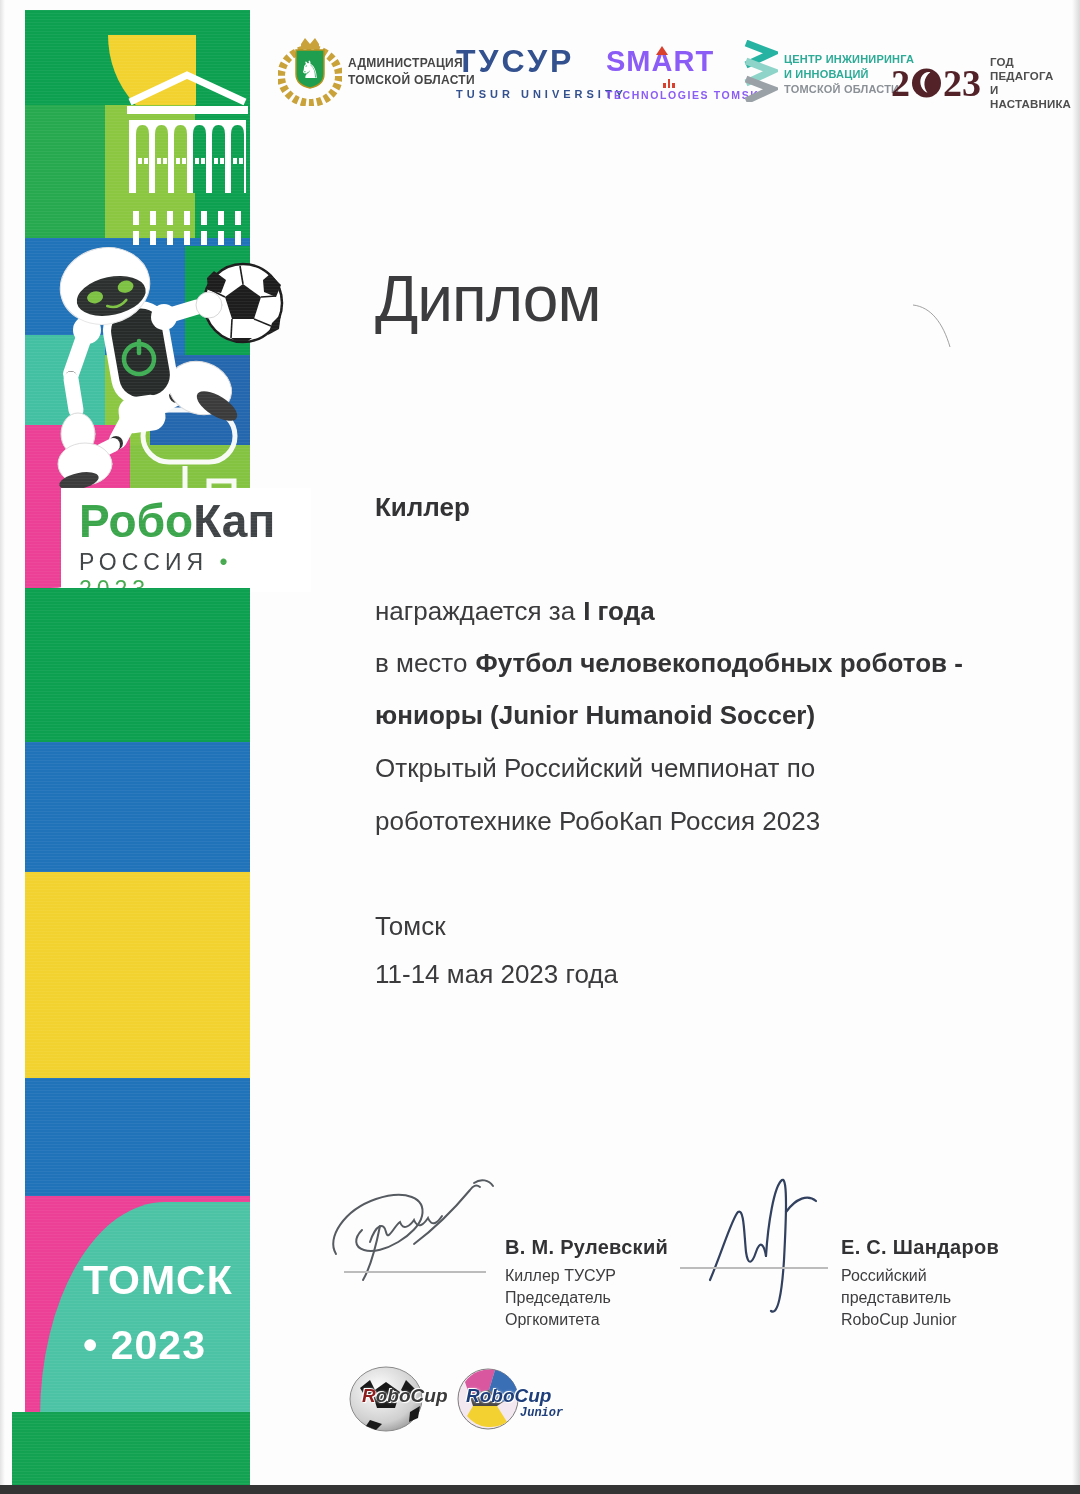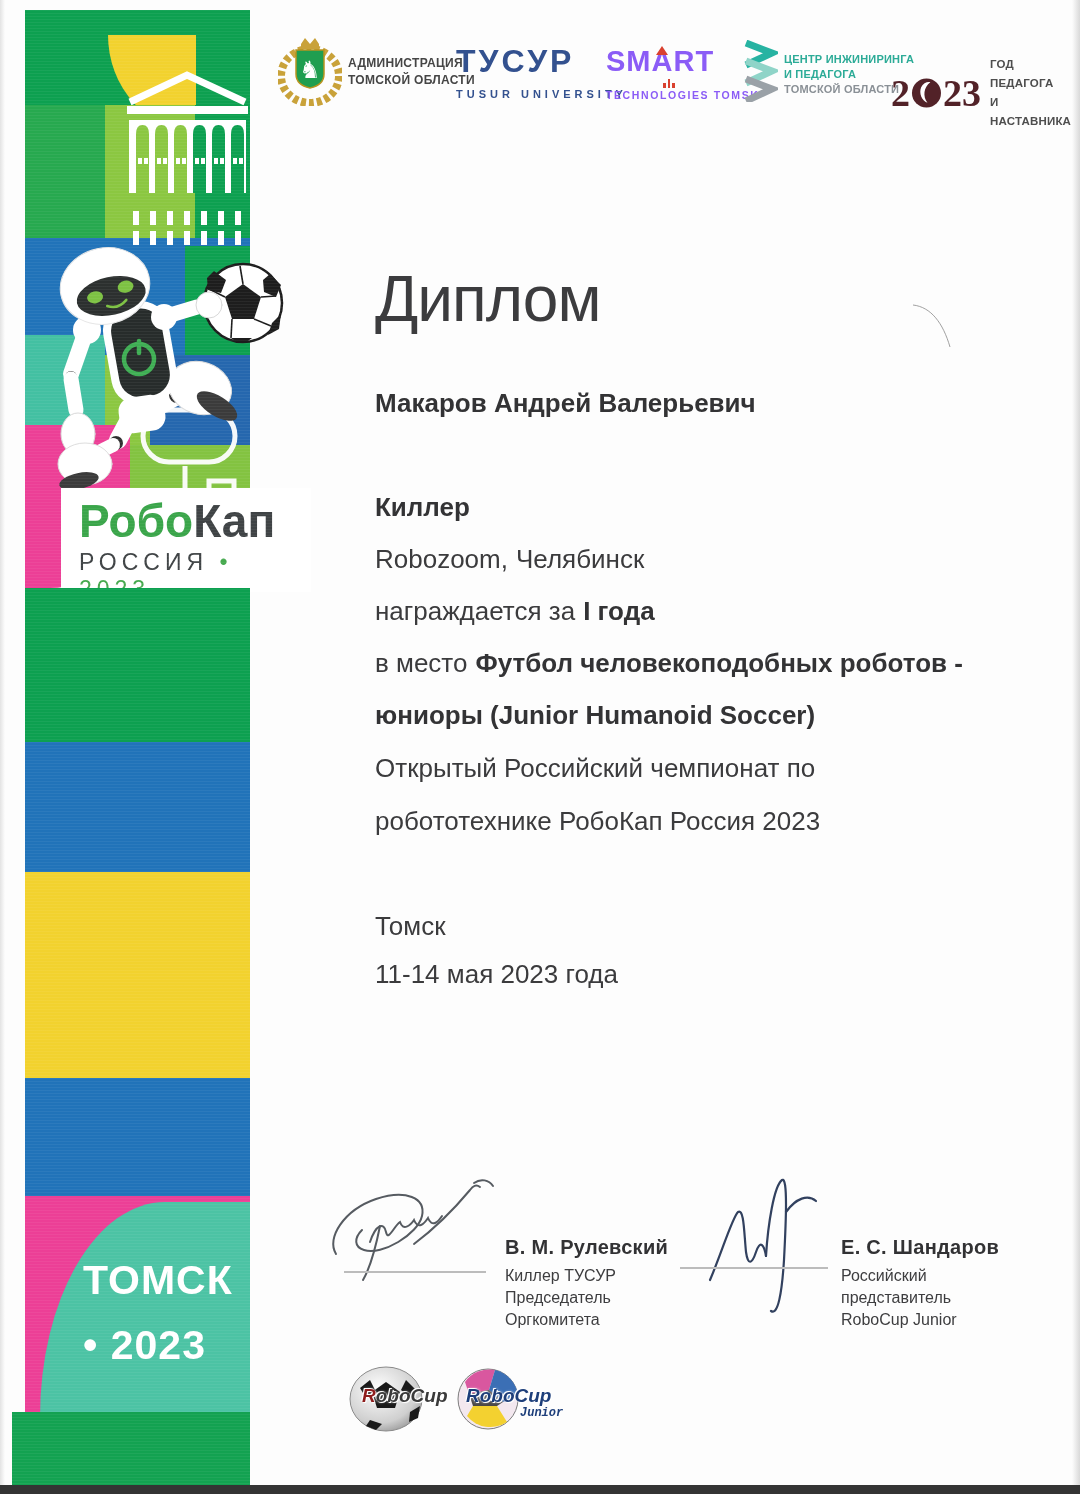--- a/index.html
+++ b/index.html
@@ -62,21 +62,21 @@
      border-left:6px solid transparent;border-right:6px solid transparent;border-bottom:9px solid #d9412f;}
   .smart-bars{position:absolute;left:57px;top:33px;display:flex;gap:2px;align-items:flex-end;height:9px;}
   .smart-bars i{display:block;width:2.5px;background:#d9412f;}
   .smart-bars i:nth-child(1){height:5px;} .smart-bars i:nth-child(2){height:9px;} .smart-bars i:nth-child(3){height:5px;}
   .smart-sub{font-size:10.5px;font-weight:700;letter-spacing:1.6px;margin-top:13px;}
   .center-svg{left:742px;top:40px;}
   .center-txt{left:784px;top:52px;font-size:11px;font-weight:700;line-height:15px;letter-spacing:.2px;}
   .center-teal{color:#2cab97;} .center-gray{color:#8a9096;}
   .year-logo{left:891px;top:55px;display:flex;align-items:center;}
   .year-num{font-family:"Liberation Serif",serif;font-size:38px;font-weight:700;color:#522228;line-height:38px;}
-  .year-txt{margin-left:9px;font-size:11.5px;font-weight:700;color:#4e4e4e;line-height:19px;letter-spacing:.2px;}
+  .year-txt{margin-left:9px;font-size:11.5px;font-weight:700;color:#4e4e4e;line-height:14px;letter-spacing:.2px;}
 
   
   .title{left:375px;top:262px;font-size:64px;font-weight:400;color:#3c3c3e;letter-spacing:-1px;}
   .line{left:375px;font-size:26px;color:#3b3b3d;white-space:nowrap;}
   .bold{font-weight:700;color:#333335;}
   .gap{margin-right:8px;}
   .t-recipient{top:388px;} .t-role{top:440px;} .t-team{top:492px;} .t-org{top:544px;}
   .t-award{top:596px;} .t-league1{top:648px;} .t-league2{top:700px;}
   .t-champ1{top:753px;} .t-champ2{top:806px;} .t-venue{top:911px;} .t-date{top:959px;}
 
@@ -273,42 +273,40 @@
     <div class="smart-sub">TECHNOLOGIES TOMSK</div>
   </div>
 
   <svg class="abs center-svg" width="36" height="62" viewBox="0 0 36 62">
     <path d="M4,3 L30,13 L4,25" stroke="#27b3a2" stroke-width="7" fill="none"></path>
     <path d="M4,21 L30,31 L4,43" stroke="#8fd4c8" stroke-width="7" fill="none"></path>
     <path d="M4,39 L30,49 L4,61" stroke="#9aa1a7" stroke-width="7" fill="none"></path>
   </svg>
   <div class="abs center-txt">
     <div class="center-teal">ЦЕНТР ИНЖИНИРИНГА</div>
-    <div class="center-teal">И ПЕДАГОГА</div>
+    <div class="center-teal">И ИННОВАЦИЙ</div>
     <div class="center-gray">ТОМСКОЙ ОБЛАСТИ</div>
   </div>
 
   <div class="abs year-logo">
     <span class="year-num">2</span>
     <svg width="32" height="32" viewBox="0 0 32 32" style="margin:0 1px;">
       <circle cx="16" cy="16" r="15" fill="#522228"></circle>
       <path d="M20,5 C13,10 12,20 17,26 C11,24 8,16 10.5,10 C12.5,6 17,4 20,5 Z" fill="#ffffff"></path>
     </svg>
     <span class="year-num">23</span>
     <div class="year-txt">
       <div>ГОД ПЕДАГОГА</div>
       <div>И НАСТАВНИКА</div>
     </div>
   </div>
 
   <div class="abs title">Диплом</div>
 
-  <div class="abs line bold t-recipient">Макаров Андрей Валерьевич</div>
   <div class="abs line bold t-team">Киллер</div>
-  <div class="abs line t-org"><span class="gap">Robozoom,</span><span>Челябинск</span></div>
   <div class="abs line t-award"><span class="gap">награждается за</span><span class="bold">I года</span></div>
   <div class="abs line t-league1"><span class="gap">в место</span><span class="bold">Футбол человекоподобных роботов -</span></div>
   <div class="abs line bold t-league2">юниоры (Junior Humanoid Soccer)</div>
   <div class="abs line t-champ1">Открытый Российский чемпионат по</div>
   <div class="abs line t-champ2">робототехнике РобоКап Россия 2023</div>
   <div class="abs line t-venue">Томск</div>
   <div class="abs line t-date">11-14 мая 2023 года</div>
 
   <svg class="abs sig1-svg" width="190" height="125" viewBox="0 0 190 125">
     <g stroke="#565b61" stroke-width="2" fill="none" stroke-linecap="round">

